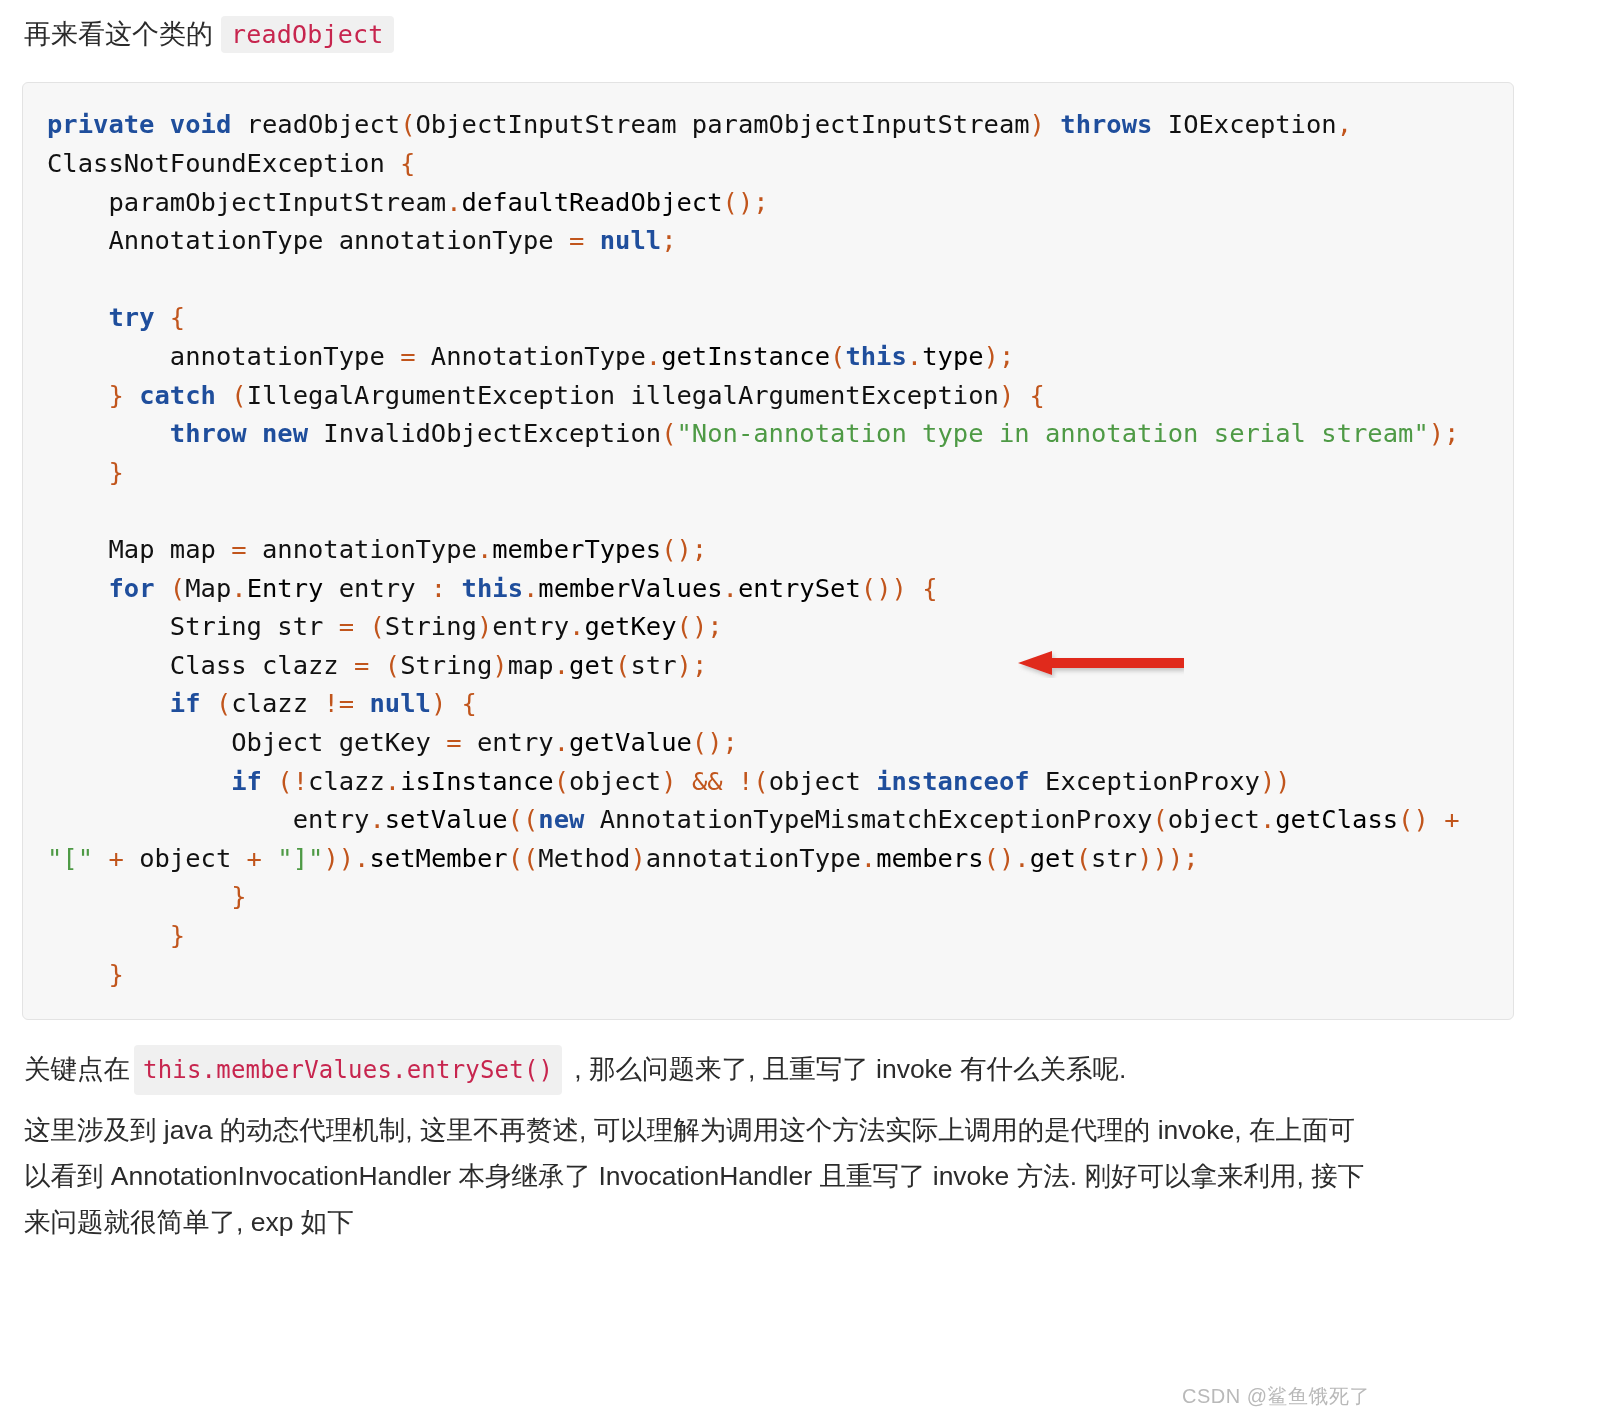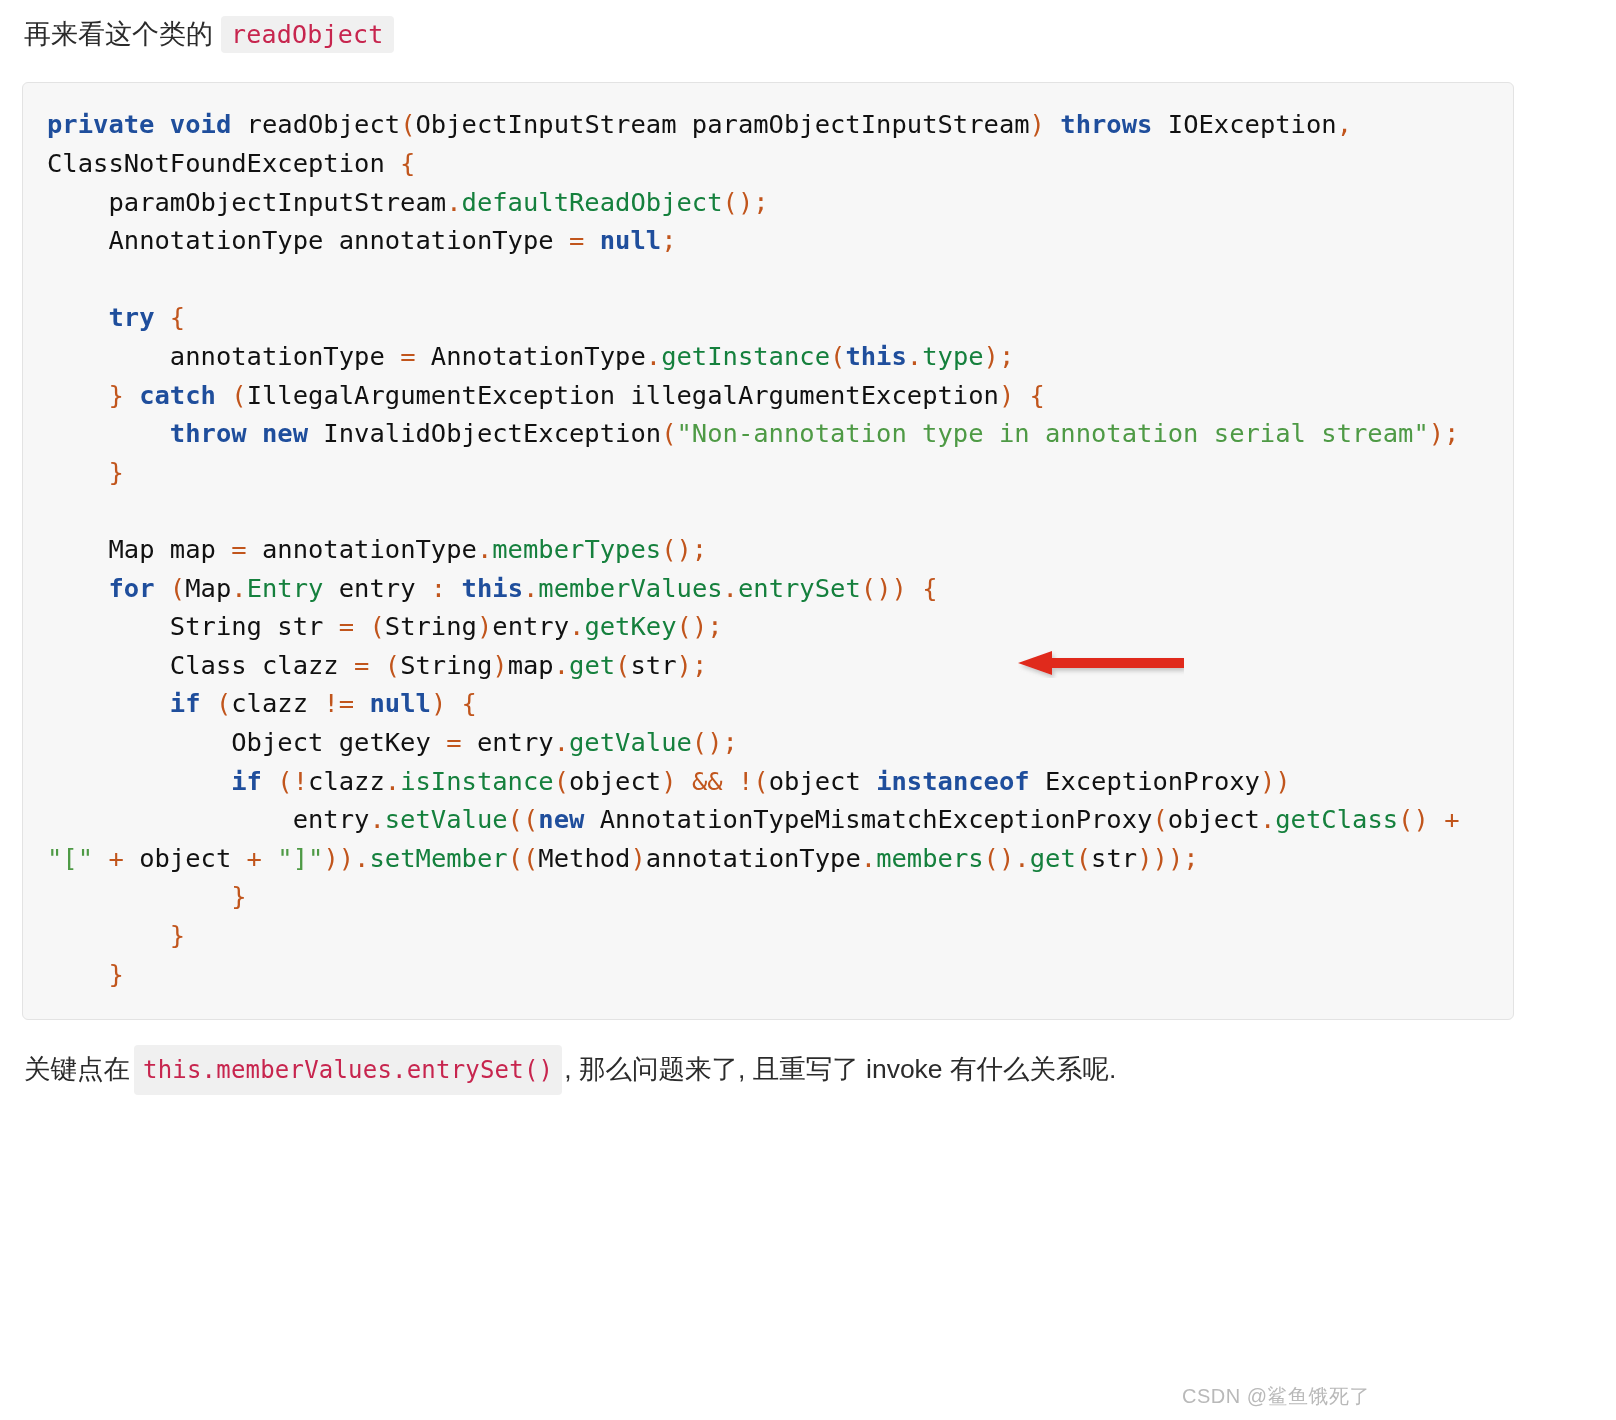--- a/index.html
+++ b/index.html
@@ -60,21 +60,21 @@
     font-family: "DejaVu Sans Mono", "Liberation Mono", monospace;
     font-size: 25.5px;
     line-height: 38.6px;
     color: #111111;
     white-space: pre-wrap;
     word-break: break-word;
     letter-spacing: 0;
     tab-size: 4;
   }
   .k  { color: #1f4e9c; font-weight: bold; }   
-  .fn { color: #15803d; }                      
+  .fn { color: #000000; }                      
   .p  { color: #c1551c; }                      
   .s  { color: #4e9a45; }                      
   .t  { color: #111111; }                      
 
   
   .arrow {
     position: absolute;
     left: 1018px;
     top: 648px;
     width: 166px;
@@ -87,21 +87,21 @@
     font-size: 26.5px;
     line-height: 46px;
     color: #2b2b2b;
     margin-top: 26px;
     padding-left: 2px;
     max-width: 1500px;
   }
   .para .inline-code {
     font-size: 24px;
     margin-left: 4px;
-    margin-right: 2px;
+    margin-right: 12px;
     padding: 11px 9px;
   }
   .para-2 {
     margin-top: 14px;
   }
 
   
   .watermark {
     position: absolute;
     right: 26px;
@@ -153,15 +153,16 @@
     </defs>
     <g filter="url(#sh)">
       <path d="M0 15 L34 3 L34 10 L166 10 L166 20 L34 20 L34 27 Z" fill="#e02a1e"></path>
     </g>
   </svg>
 
   <div class="para">
     <span>关键点在</span><span class="inline-code">this.memberValues.entrySet()</span><span>, 那么问题来了, 且重写了 invoke 有什么关系呢.</span>
   </div>
 
+  <div class="para para-2">这里涉及到 java 的动态代理机制, 这里不再赘述, 可以理解为调用这个方法实际上调用的是代理的 invoke, 在上面可以看到 AnnotationInvocationHandler 本身继承了 InvocationHandler 且重写了 invoke 方法. 刚好可以拿来利用, 接下来问题就很简单了, exp 如下</div>
 
   <div class="watermark">CSDN @鲨鱼饿死了</div>
 </div>
 
 </body></html>

